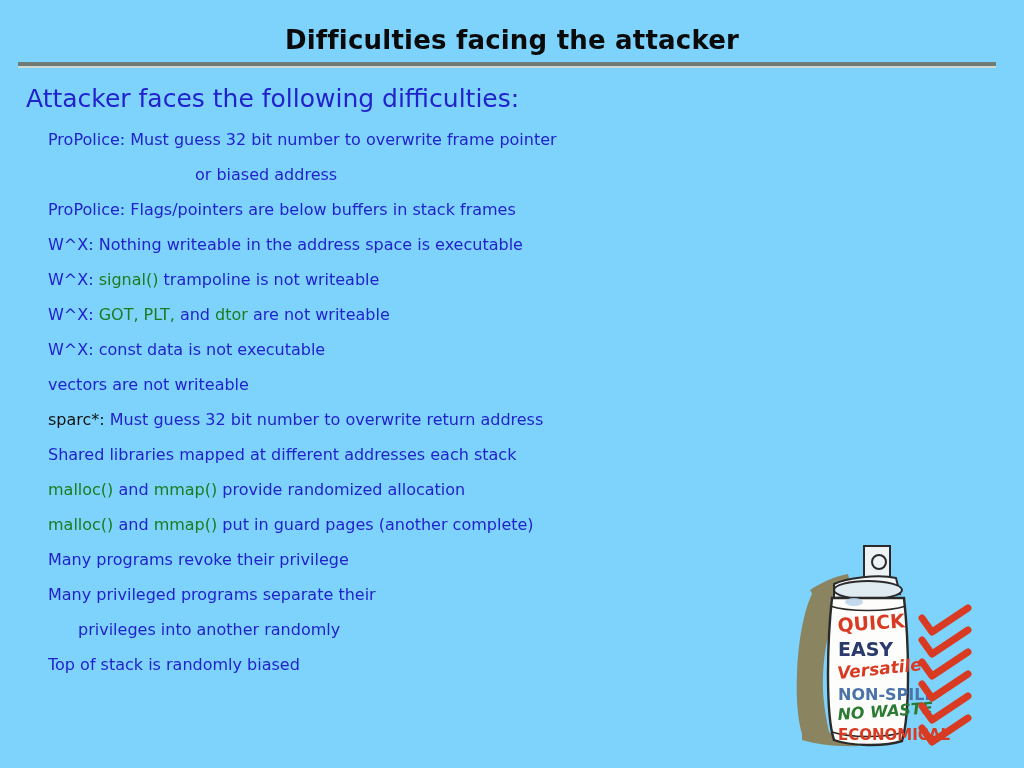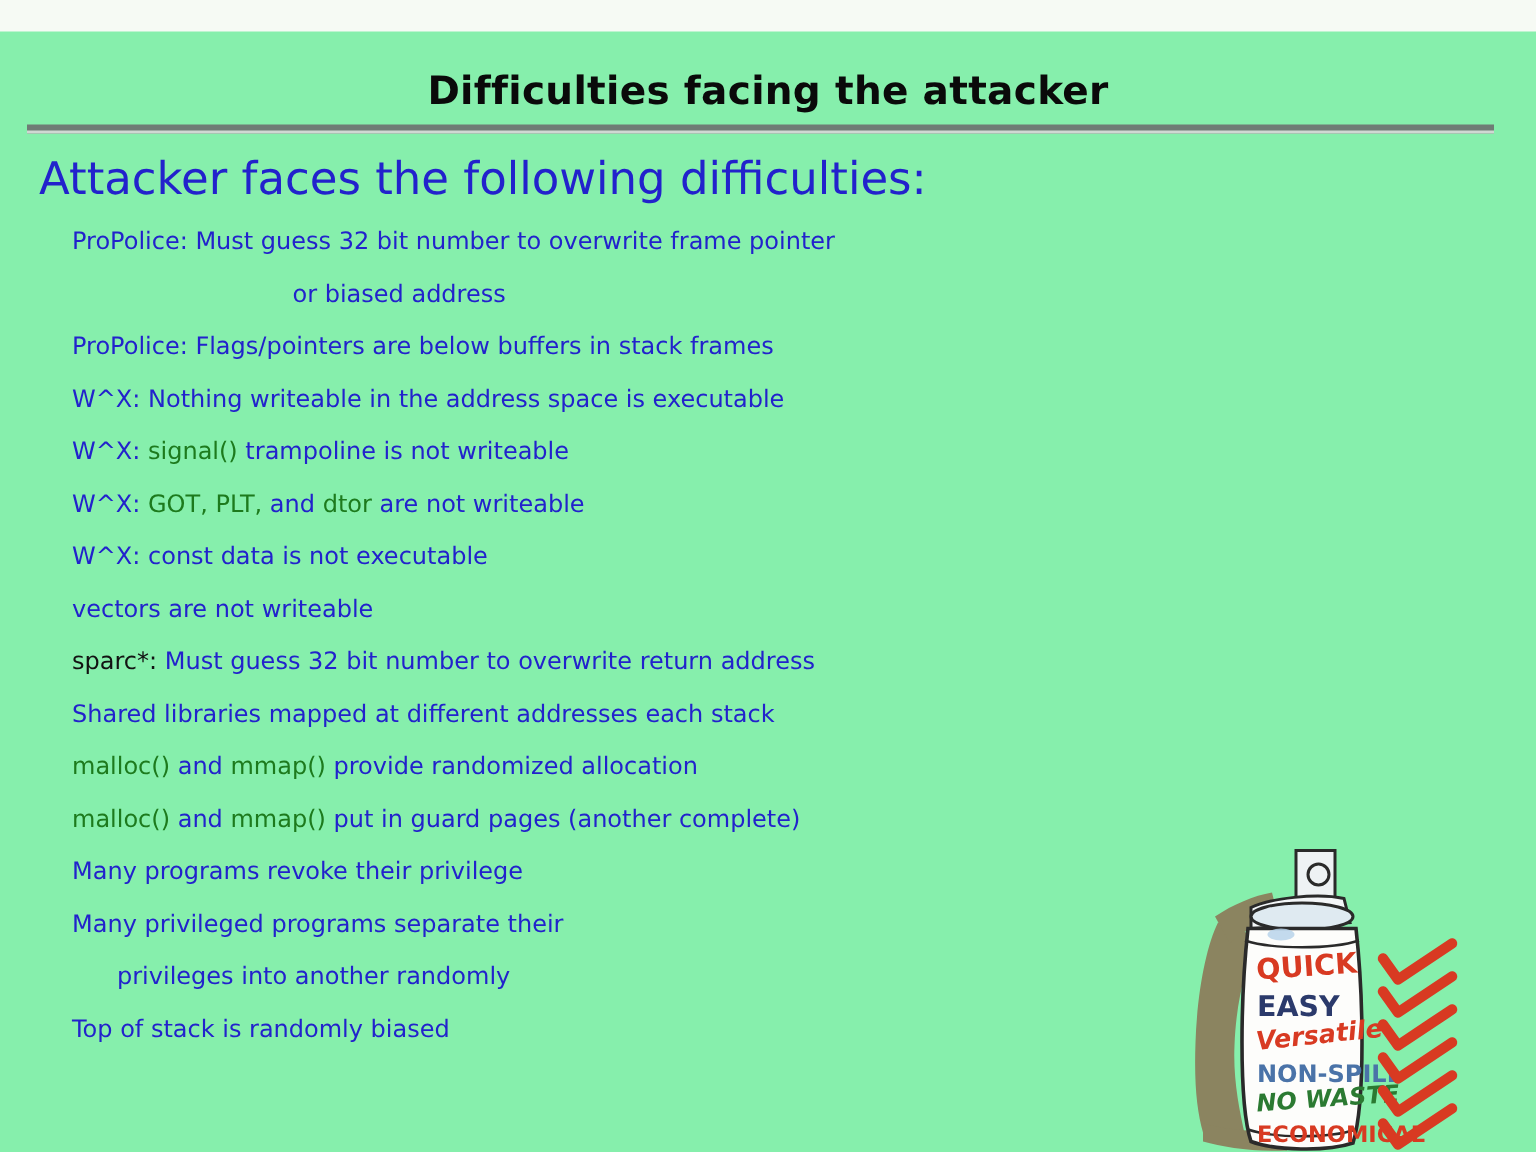--- a/index.html
+++ b/index.html
@@ -13,22 +13,21 @@
     background: #f6faf4;
     font-family: "DejaVu Sans", sans-serif;
     overflow: hidden;
     position: relative;
   }
 
   
   #slide {
     position: absolute;
     inset: 0;
-    background: #86efac;
-    margin-top: 21px;
+    background: #7dd3fc;
   }
 
   
   .slide-title {
     position: absolute;
     top: 25px;
     left: 0;
     width: 1024px;
     text-align: center;
     font-family: "DejaVu Sans", sans-serif;
@@ -52,21 +51,21 @@
   
   .body-block {
     position: absolute;
     left: 0;
     top: 82px;
     width: 1024px;
   }
 
   .lead {
     font-family: "DejaVu Sans", sans-serif;
-    font-size: 30px;
+    font-size: 25px;
     color: #2222cc;
     margin: 0 0 6px 26px;
     line-height: 34px;
     white-space: nowrap;
   }
 
   .bullets {
     list-style: none;
     margin: 0;
     padding: 0;

